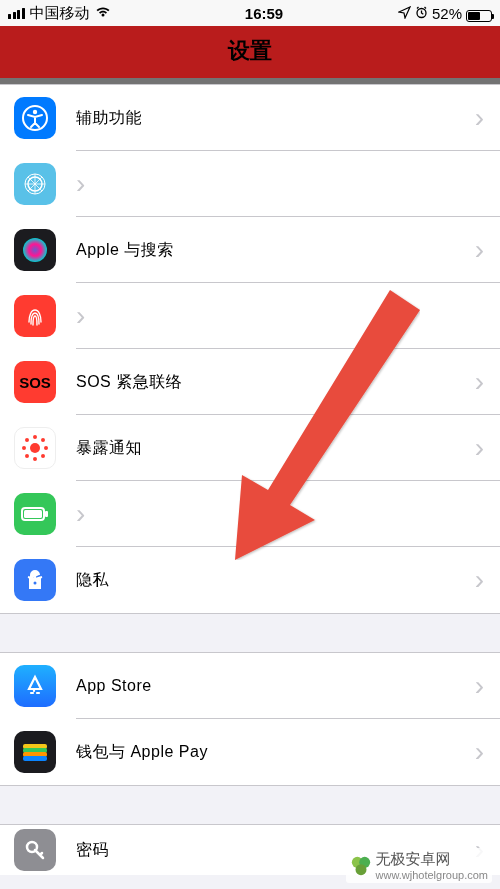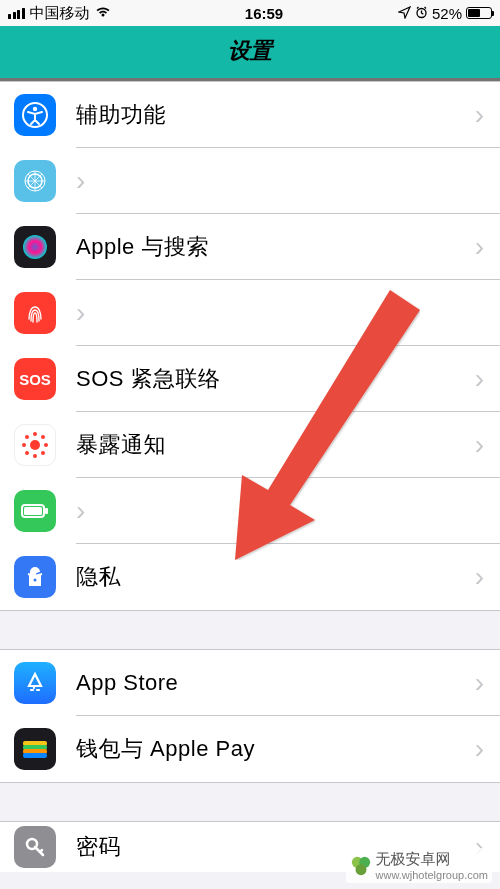--- a/index.html
+++ b/index.html
@@ -15,31 +15,31 @@
     height: 26px;
     background: #f8f8f8;
     display: flex;
     align-items: center;
     justify-content: space-between;
     padding: 8px 8px;
     font-size: 15px;
     font-weight: 500;
   }
   .status-left { display: flex; align-items: center; gap: 5px; }
-  .status-right { display: flex; align-items: center; gap: 4px; }
+  .status-right { display: flex; align-items: flex-end; gap: 4px; }
   .signal { display: flex; align-items: flex-end; gap: 1.5px; }
   .signal span { width: 3px; background: #000; border-radius: 0.5px; }
   .signal span:nth-child(1){height:5px;} .signal span:nth-child(2){height:7px;}
   .signal span:nth-child(3){height:9px;} .signal span:nth-child(4){height:11px;}
   .wifi { font-size: 14px; }
   .time { font-weight: 600; position: absolute; left: 50%; transform: translateX(-50%); margin-left: 14px; }
   .battery { width: 26px; height: 12px; border: 1px solid #000; border-radius: 3px; position: relative; }
   .battery::after { content:""; position:absolute; right:-3px; top:3px; width:2px; height:5px; background:#000; border-radius:0 1px 1px 0;}
   .battery .fill { position:absolute; left:1px; top:1px; bottom:1px; width:52%; background:#000; border-radius:1px;}
-  .nav { background:#14b8a6; border-bottom:3px solid #737373; text-align:center; padding: 10px 0 12px; font-style: italic; }
+  .nav { background:#b91c1c; border-bottom:6px solid #737373; text-align:center; padding: 10px 0 12px; }
   .nav-title { font-size: 22px; font-weight: 600; }
 
   .group { background:#fff; border-top:1px solid #c8c7cc; border-bottom:1px solid #c8c7cc; }
   .group + .group { margin-top: 38px; }
   .g1 { margin-top: 0; }
 
   .row {
     display: flex;
     align-items: center;
     min-height: 66px;
@@ -48,21 +48,21 @@
     cursor: pointer;
   }
   .row .divider { position:absolute; left:76px; right:0; bottom:0; height:1px; background:#c8c7cc; }
   .row:last-child .divider { display:none; }
   .icon-box {
     width: 42px; height: 42px; border-radius: 10px;
     display: flex; align-items: center; justify-content: center;
     flex-shrink: 0;
     margin-right: 20px;
   }
-  .label { font-size: 22px; flex: 1; color:#000; letter-spacing: 0.5px;}
+  .label { font-size: 16px; flex: 1; color:#000; letter-spacing: 0.5px;}
   .chevron { color:#c7c7cc; font-size: 28px; font-weight:400; padding-right:2px;}
 
   .overlay-arrow {
     position: absolute;
     top: 290px;
     left: 230px;
     pointer-events: none;
   }
   .watermark {
     position: absolute;
@@ -167,21 +167,21 @@
   <div class="row">
     <div class="icon-box" style="background:#ff3b30">
       <svg width="28" height="28" viewBox="0 0 28 28">
           <path d="M8 20c0-6 2-12 6-12s6 6 6 12M10 22c0-5 1-11 4-11s4 6 4 11M12 23c0-4 .5-9 2-9s2 5 2 9" fill="none" stroke="#fff" stroke-width="1.4" stroke-linecap="round"></path>
         </svg>
     </div>
     <span class="chevron">›</span>
     <div class="divider"></div>
   </div>
   <div class="row">
-    <div class="icon-box" style="background:#ff3b30;color:#ffffff;font-weight:700;font-size:15px">SOS</div>
+    <div class="icon-box" style="background:#ff3b30;color:#000000;font-weight:700;font-size:15px">SOS</div>
     <span class="label">SOS 紧急联络</span>
     <span class="chevron">›</span>
     <div class="divider"></div>
   </div>
   <div class="row">
     <div class="icon-box" style="background:#ffffff;border:1px solid #eee">
       <svg width="30" height="30" viewBox="0 0 30 30">
           <circle cx="15" cy="15" r="5" fill="#ff3b30"></circle>
           <g stroke="#ff3b30" stroke-width="2">
             <circle cx="15" cy="4" r="1" fill="#ff3b30"></circle>

